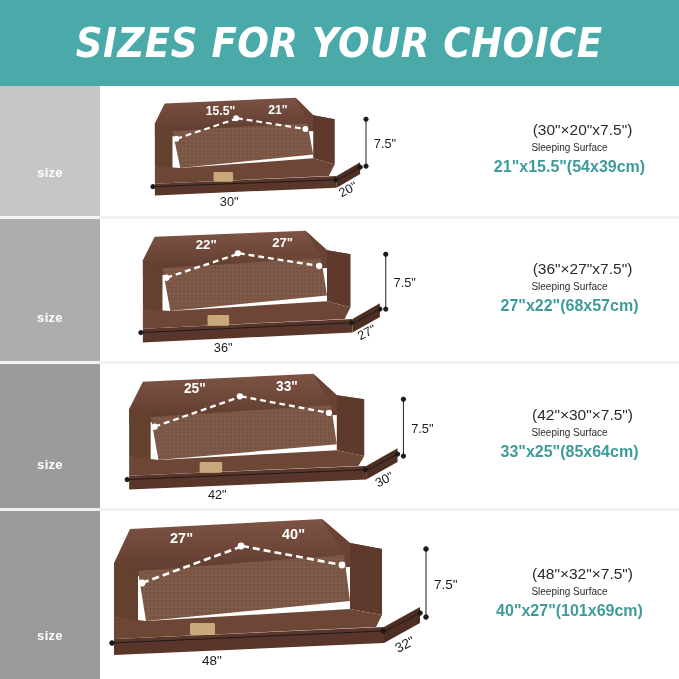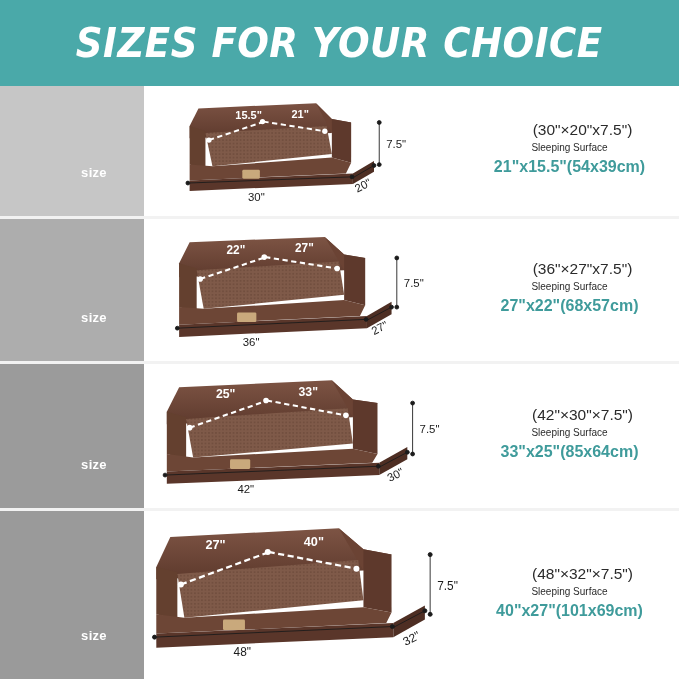--- a/index.html
+++ b/index.html
@@ -30,21 +30,21 @@
 
   
   .rows{position:absolute;left:0;top:86px;width:679px;height:593px;}
   .row{position:relative;width:679px;display:flex;box-sizing:border-box;
        border-bottom:3px solid #f2f2f2;background:#ffffff;}
   .row:last-child{border-bottom:none;}
 
   .size-cell{
     width:100px;flex:0 0 100px;
     position:relative;
-    display:flex;align-items:flex-end;justify-content:center;padding-left:44px;
+    display:flex;align-items:flex-end;justify-content:center;
   }
   .size-label{
     color:#ffffff;font-size:13px;font-weight:bold;
     margin-bottom:36px;letter-spacing:0.3px;
   }
 
   .art-cell{flex:1 1 auto;position:relative;}
   .text-cell{
     width:219px;flex:0 0 219px;
     display:flex;flex-direction:column;align-items:center;justify-content:center;

